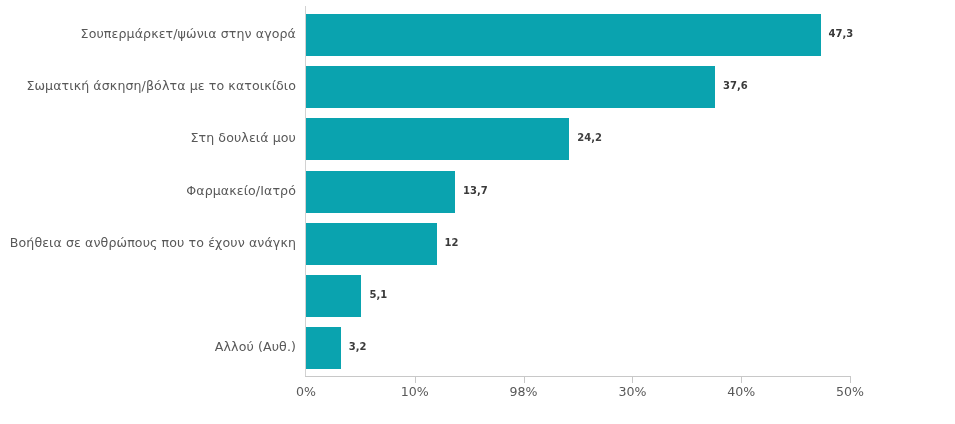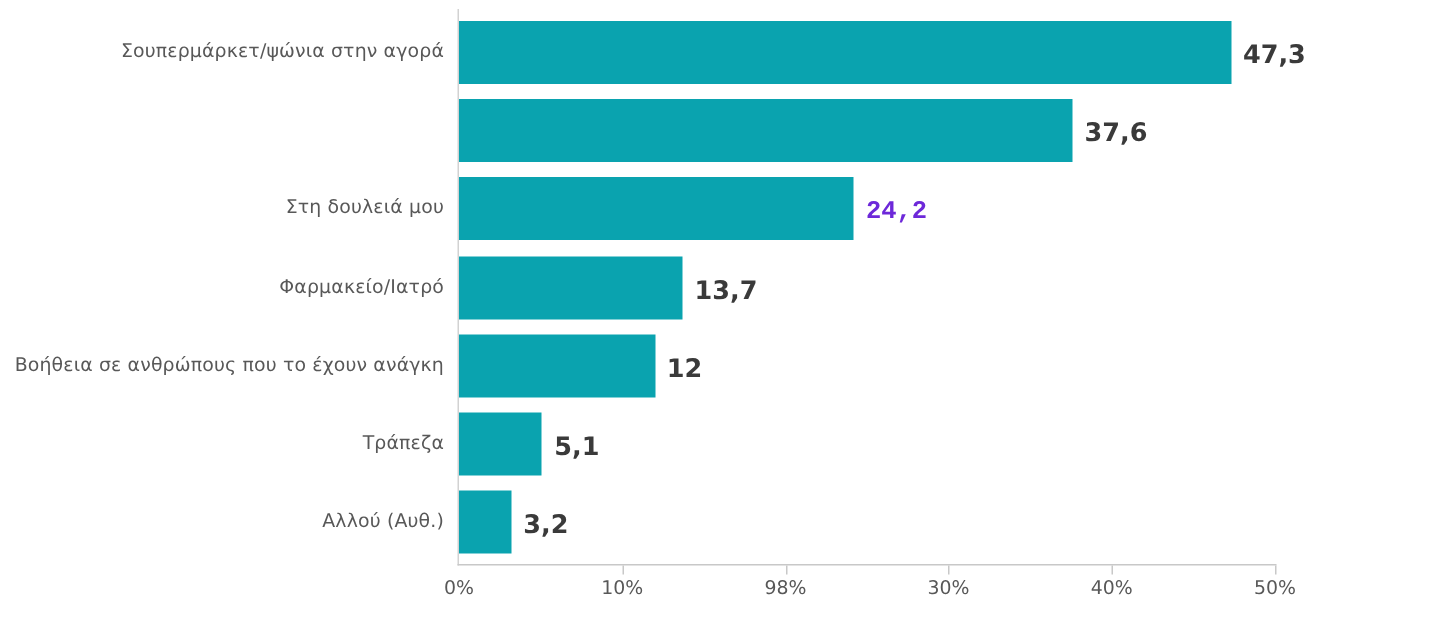--- a/index.html
+++ b/index.html
@@ -87,50 +87,50 @@
   }
 
   
   .bar {
     position: absolute;
     left: 0px;
     background: #0aa3af;
   }
   .bar-value {
     position: absolute;
-    font-size: 17px;
+    font-size: 10px;
     font-weight: bold;
     color: #3a3a3a;
     white-space: nowrap;
     line-height: 1;
   }
 </style>
 </head>
 <body>
 
 <div id="chart-root">
 
   <div class="cat-labels">
       <div class="cat-label" style="top: 28px;">Σουπερμάρκετ/ψώνια στην αγορά</div>
+      <div class="cat-label" style="top: 80.2px;">Σωματική άσκηση/βόλτα με το κατοικίδιο</div>
       <div class="cat-label" style="top: 132.4px;">Στη δουλειά μου</div>
       <div class="cat-label" style="top: 184.6px;">Φαρμακείο/Ιατρό</div>
       <div class="cat-label" style="top: 236.8px;">Βοήθεια σε ανθρώπους που το έχουν ανάγκη</div>
-      <div class="cat-label" style="top: 289px;">Τράπεζα</div>
       <div class="cat-label" style="top: 341.2px;">Αλλού (Αυθ.)</div>
     </div>
 
   <div class="axis-vertical"></div>
 
   <div class="plot-area">
       <div class="bar" style="top: 14px; width: 514.624px; height: 42px; background: rgb(10, 163, 175);"></div>
       <div class="bar-value" style="left: 522.624px; top: 29px; color: rgb(58, 58, 58);">47,3</div>
       <div class="bar" style="top: 66.2px; width: 409.088px; height: 42px; background: rgb(10, 163, 175);"></div>
       <div class="bar-value" style="left: 417.088px; top: 81.2px; color: rgb(58, 58, 58); text-align: center;">37,6</div>
       <div class="bar" style="top: 118.4px; width: 263.296px; height: 42px; background: rgb(10, 163, 175);"></div>
-      <div class="bar-value" style="left: 271.296px; top: 133.4px; color: #6d28d9; font-family: Liberation Mono, monospace;">24,2</div>
+      <div class="bar-value" style="left: 271.296px; top: 133.4px; color: #404040;">24,2</div>
       <div class="bar" style="top: 170.6px; width: 149.056px; height: 42px; background: rgb(10, 163, 175);"></div>
       <div class="bar-value" style="left: 157.056px; top: 185.6px; color: rgb(58, 58, 58);">13,7</div>
       <div class="bar" style="top: 222.8px; width: 130.56px; height: 42px; background: rgb(10, 163, 175);"></div>
       <div class="bar-value" style="left: 138.56px; top: 237.8px; color: rgb(58, 58, 58);">12</div>
       <div class="bar" style="top: 275px; width: 55.488px; height: 42px; background: rgb(10, 163, 175);"></div>
       <div class="bar-value" style="left: 63.488px; top: 290px; color: rgb(58, 58, 58); text-align: right;">5,1</div>
       <div class="bar" style="top: 327.2px; width: 34.816px; height: 42px; background: rgb(10, 163, 175);"></div>
       <div class="bar-value" style="left: 42.816px; top: 342.2px; color: rgb(58, 58, 58);">3,2</div>
     </div>
 

